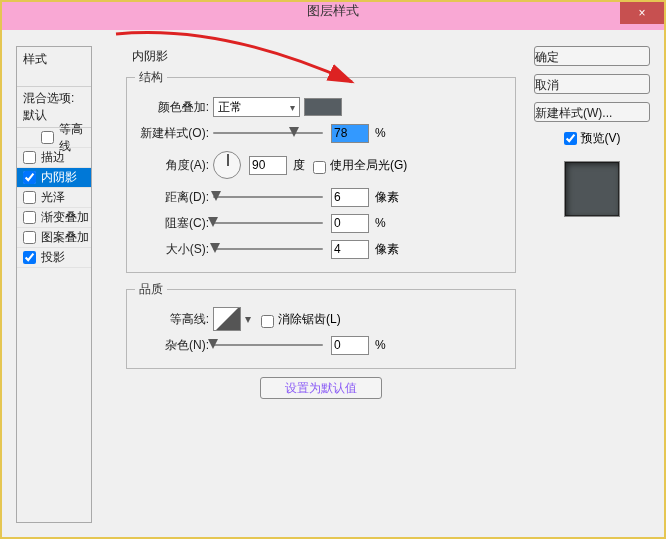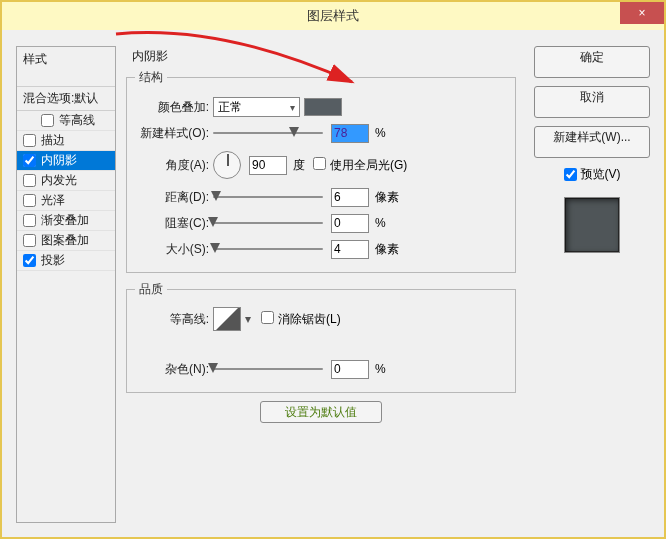--- a/index.html
+++ b/index.html
@@ -1,51 +1,51 @@
 <!DOCTYPE html>
 <html><head>
 <meta charset="utf-8">
 <style>
   * { box-sizing:border-box; font-family:"Microsoft YaHei",Tahoma,Arial,sans-serif; font-size:12px; }
   body { margin:0; background:#fff; }
   .win { width:666px; height:539px; border:2px solid #e5c652; background:#f0f0f0; position:relative; }
-  .titlebar { height:28px; background:#fef9c3; display:flex; align-items:center; justify-content:center; position:relative; }
+  .titlebar { height:28px; background:#f9a8d4; display:flex; justify-content:center; position:relative; }
   .titlebar .title { font-size:13px; color:#333; }
   .close-btn { position:absolute; right:0; top:0; width:44px; height:22px; background:#c75050; color:#fff; text-align:center; line-height:19px; font-size:15px; }
   .body { position:absolute; top:30px; left:0; right:0; bottom:0; padding:10px 12px 12px 12px; }
-  .sidebar { position:absolute; top:14px; left:14px; width:100px; bottom:14px; border:1px solid #a9a9a9; background:#f0f0f0; }
+  .sidebar { position:absolute; top:14px; left:14px; width:76px; bottom:14px; border:1px solid #a9a9a9; background:#f0f0f0; }
   .side-head { padding:4px 6px 2px 6px; color:#222; }
   .side-sub  { padding:3px 6px; border-top:1px solid #cfcfcf; border-bottom:1px solid #cfcfcf; color:#222;margin-top:16px; }
   .side-item { display:flex; align-items:center; height:20px; padding-left:6px; color:#222; border-bottom:1px solid #e2e2e2; }
   .side-item.child { padding-left:24px; }
   .side-item.sel { background:#0078d7; color:#fff; }
   .side-item input[type=checkbox] { margin:0 5px 0 0; }
   .mainpanel { position:absolute; top:14px; left:124px; width:390px; bottom:14px; }
   .main-title { padding:2px 0 4px 6px; color:#222; }
   fieldset { border:1px solid #b8b8b8; margin:0 0 8px 0; padding:8px 8px 10px 8px; }
   legend { padding:0 4px; color:#333; }
   .row { display:flex; align-items:center; height:26px; }
   .lbl { width:78px; text-align:right; padding-right:4px; color:#222; }
   .select { flex:0 0 87px; height:20px; background:#fff; border:1px solid #888; display:flex; align-items:center; padding:0 4px; position:relative; }
   .select .caret { position:absolute; right:4px; font-size:10px; color:#555; }
   .swatch { width:38px; height:18px; background:#565d62; border:1px solid #888; margin-left:4px; }
   .slider { height:14px; position:relative; }
   .slider .track { position:absolute; top:6px; left:0; right:0; height:2px; background:#909090; border-radius:2px; }
   .slider .thumb { position:absolute; top:1px; width:0; height:0; border-left:5px solid transparent; border-right:5px solid transparent; border-top:10px solid #5a5a5a; }
   .txt { width:38px; height:19px; border:1px solid #888; background:#fff; text-align:left; padding:1px 2px; }
-  .txt.sel { background:#3399ff; color:#4c1d95; }
+  .txt.sel { background:#3399ff; color:#000000; }
   .dial { width:28px; height:28px; border:1px solid #888; border-radius:50%; background:#f6f6f6; position:relative; }
   .dial::after { content:""; position:absolute; width:2px; height:12px; background:#555; top:2px; left:13px; transform-origin:50% 12px; transform:rotate(0deg); }
-  .cbx { display:flex; align-items:flex-start; margin-left:8px; }
+  .cbx { display:flex; align-items:flex-end; margin-left:8px; }
   .cbx input { margin:0 4px 0 0; }
   .contour { width:28px; height:24px; border:1px solid #888; background:linear-gradient(135deg,#fff 49%,#555 51%); }
   .btn-row { display:flex; justify-content:center; gap:14px; margin-top:4px; }
-  .dlg-btn { height:22px; padding:0 24px; border:1px solid #8a8a8a; border-radius:3px; background:#f4f4f4; line-height:20px; color:#4d7c0f; }
+  .dlg-btn { height:22px; padding:0 24px; border:1px solid #8a8a8a; border-radius:3px; background:#f4f4f4; line-height:20px; color:#8b5cf6; }
   .rightbtns { position:absolute; top:14px; right:14px; width:116px; }
-  .bigbtn { width:116px; height:32px; border:1px solid #8a8a8a; border-radius:3px; background:#f4f4f4; text-align:center; line-height:20px; margin-bottom:8px; color:#222; }
+  .bigbtn { width:116px; height:20px; border:1px solid #8a8a8a; border-radius:3px; background:#f4f4f4; text-align:left; line-height:20px; margin-bottom:8px; color:#222; }
   .rightchk { display:flex; align-items:center; justify-content:center; margin-top:4px; }
   .rightchk input { margin:0 4px 0 0; }
   .preview-swatch { width:56px; height:56px; margin:14px auto 0 auto; background:#4f5558; border:1px solid #888; box-shadow:inset 2px 2px 6px rgba(0,0,0,.6), 0 0 0 1px #2b2b2b inset; }
   .arrow-svg { position:absolute; top:28px; left:60px; pointer-events:none; }
 </style>
 </head>
 <body>
 
 <div class="win">
   <div class="titlebar">
@@ -63,24 +63,20 @@
             <input type="checkbox" style="">
             <span>等高线</span>
           </div>
           <div class="side-item">
             <input type="checkbox" style="">
             <span>描边</span>
           </div>
           <div class="side-item sel">
             <input type="checkbox" checked="" style="">
             <span>内阴影</span>
-          </div>
-          <div class="side-item">
-            <input type="checkbox" style="">
-            <span>内发光</span>
           </div>
           <div class="side-item">
             <input type="checkbox" style="">
             <span>光泽</span>
           </div>
           <div class="side-item">
             <input type="checkbox" style="">
             <span>渐变叠加</span>
           </div>
           <div class="side-item">
@@ -167,21 +163,21 @@
         <div class="row">
           <span class="lbl">等高线:</span>
           <div class="contour"></div>
           <span style="width:10px;text-align:center;margin-left:2px;color:#555">▾</span>
           <label class="cbx">
               <input type="checkbox" style="">
               <span>消除锯齿(L)</span>
             </label>
         </div>
 
-        <div class="row" style="margin-top:24px">
+        <div class="row" style="margin-top:0">
           <span class="lbl">杂色(N):</span>
           <div class="slider" style="width:110px">
               <div class="track"></div>
               <div class="thumb" style="left: -5px;"></div>
             </div>
           <input class="txt" style="margin-left: 8px;" value="0">
           <span style="margin-left:6px">%</span>
         </div>
       </fieldset>
 

